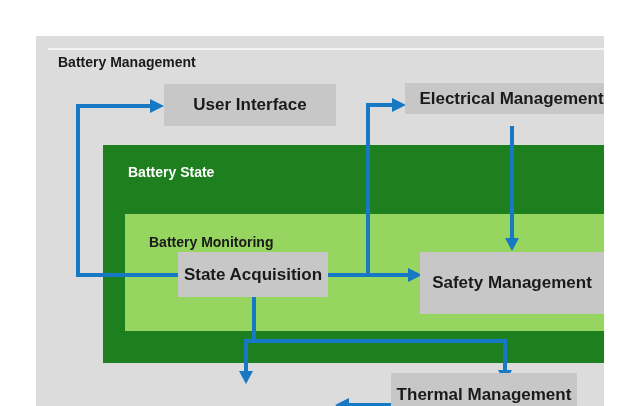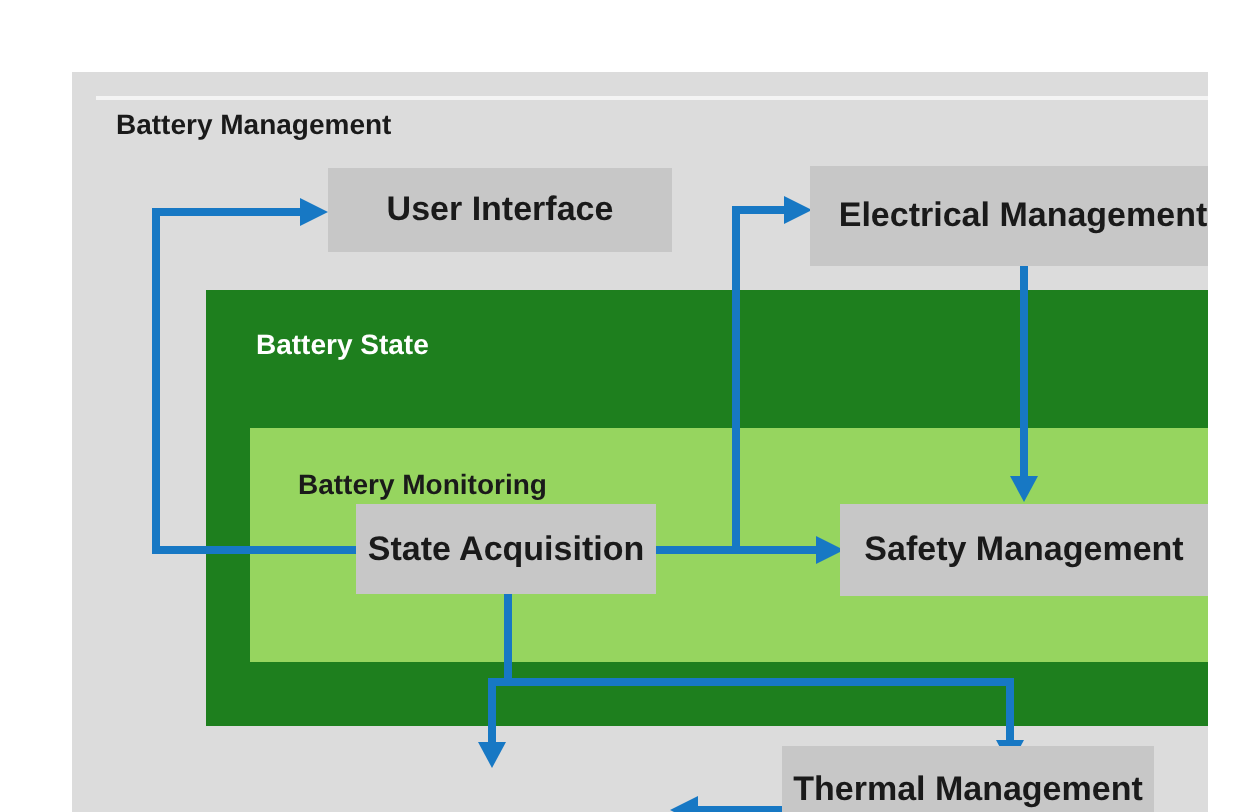--- a/index.html
+++ b/index.html
@@ -55,23 +55,23 @@
   }
   .node{
     position:absolute;
     background:var(--box-fill);
     display:flex;align-items:center;justify-content:center;
     font-size:17px;font-weight:bold;color:var(--text);
     z-index:3;
     white-space:nowrap;
   }
   .n-user-interface{left:116px;top:36px;width:172px;height:42px;}
-  .n-electrical{left:357px;top:35px;width:213px;height:50px;}
+  .n-electrical{left:357px;top:35px;width:213px;height:31px;}
   .n-data-acq{left:130px;top:204px;width:150px;height:45px;}
-  .n-safety{left:372px;top:204px;width:184px;height:46px;}
+  .n-safety{left:372px;top:204px;width:184px;height:62px;}
   .n-communication{left:112px;top:336px;width:175px;height:41px;}
   .n-thermal{left:343px;top:325px;width:186px;height:43px;}
   .seg{position:absolute;background:var(--arrow-blue);z-index:2;}
   .ah{position:absolute;width:0;height:0;z-index:2;}
   .ah-right{border-top:7px solid transparent;border-bottom:7px solid transparent;border-left:14px solid var(--arrow-blue);}
   .ah-left{border-top:7px solid transparent;border-bottom:7px solid transparent;border-right:14px solid var(--arrow-blue);}
   .ah-down{border-left:7px solid transparent;border-right:7px solid transparent;border-top:13px solid var(--arrow-blue);}
 </style>
 </head>
 <body>

